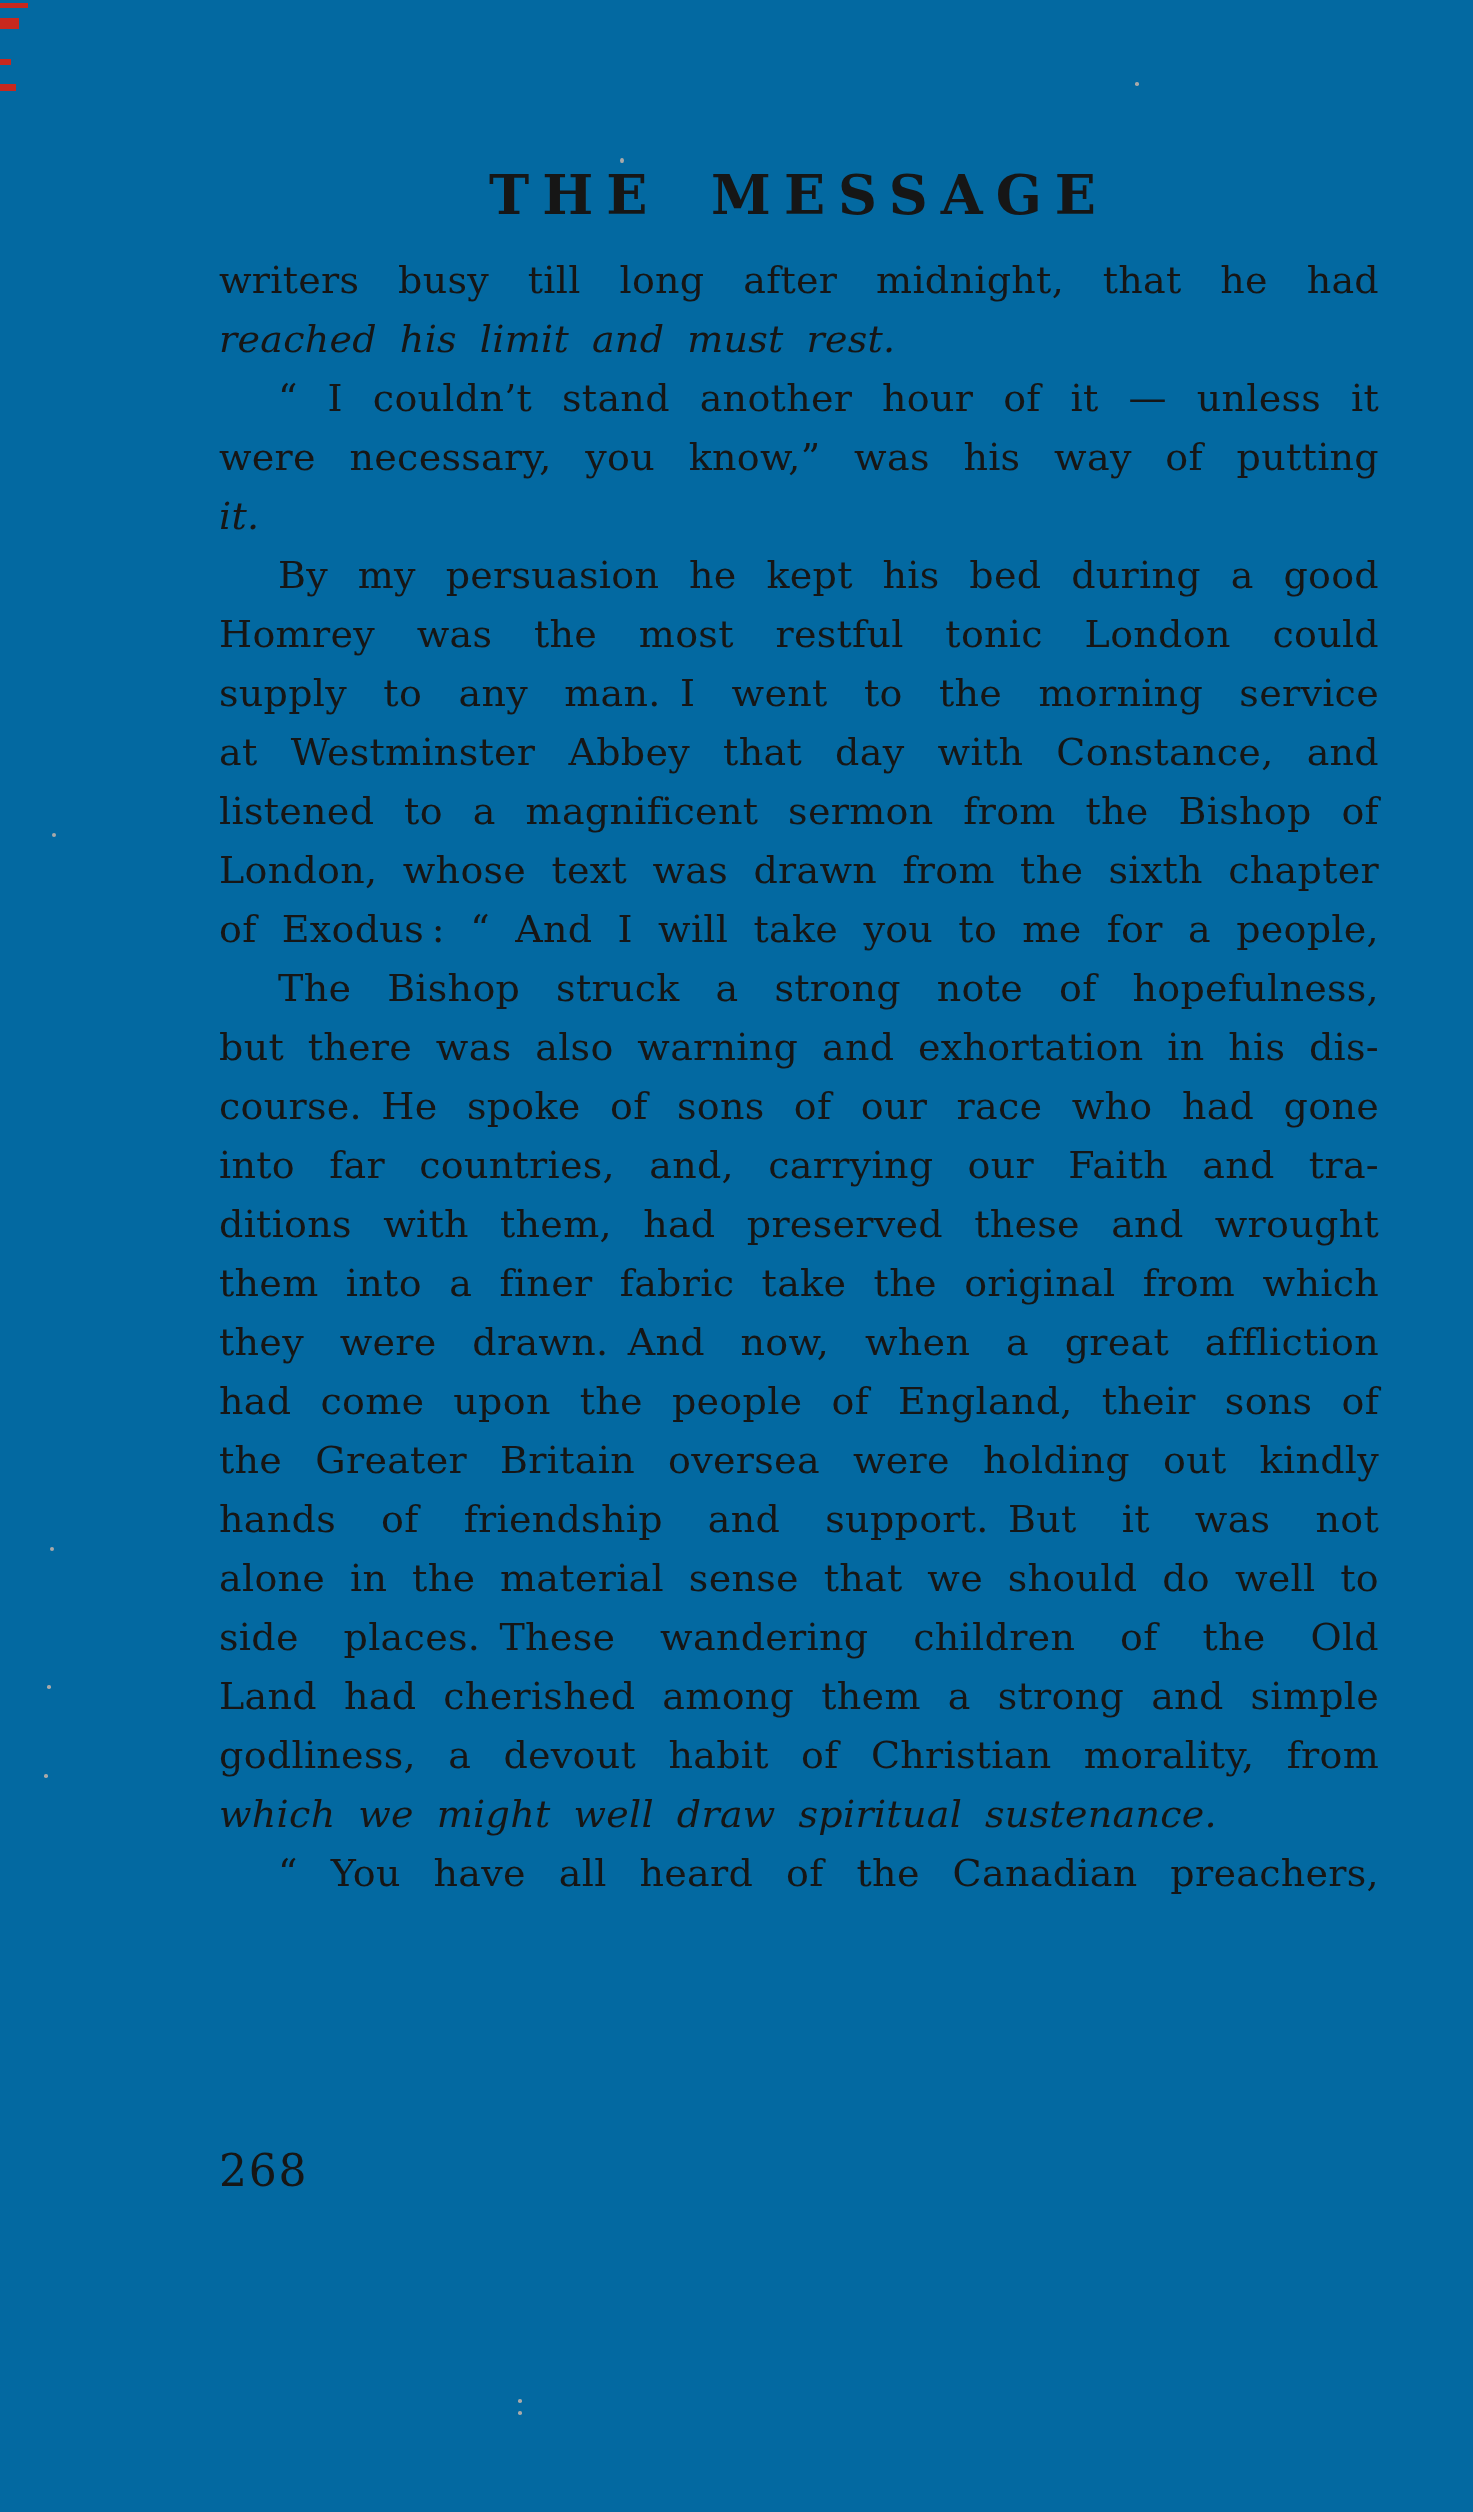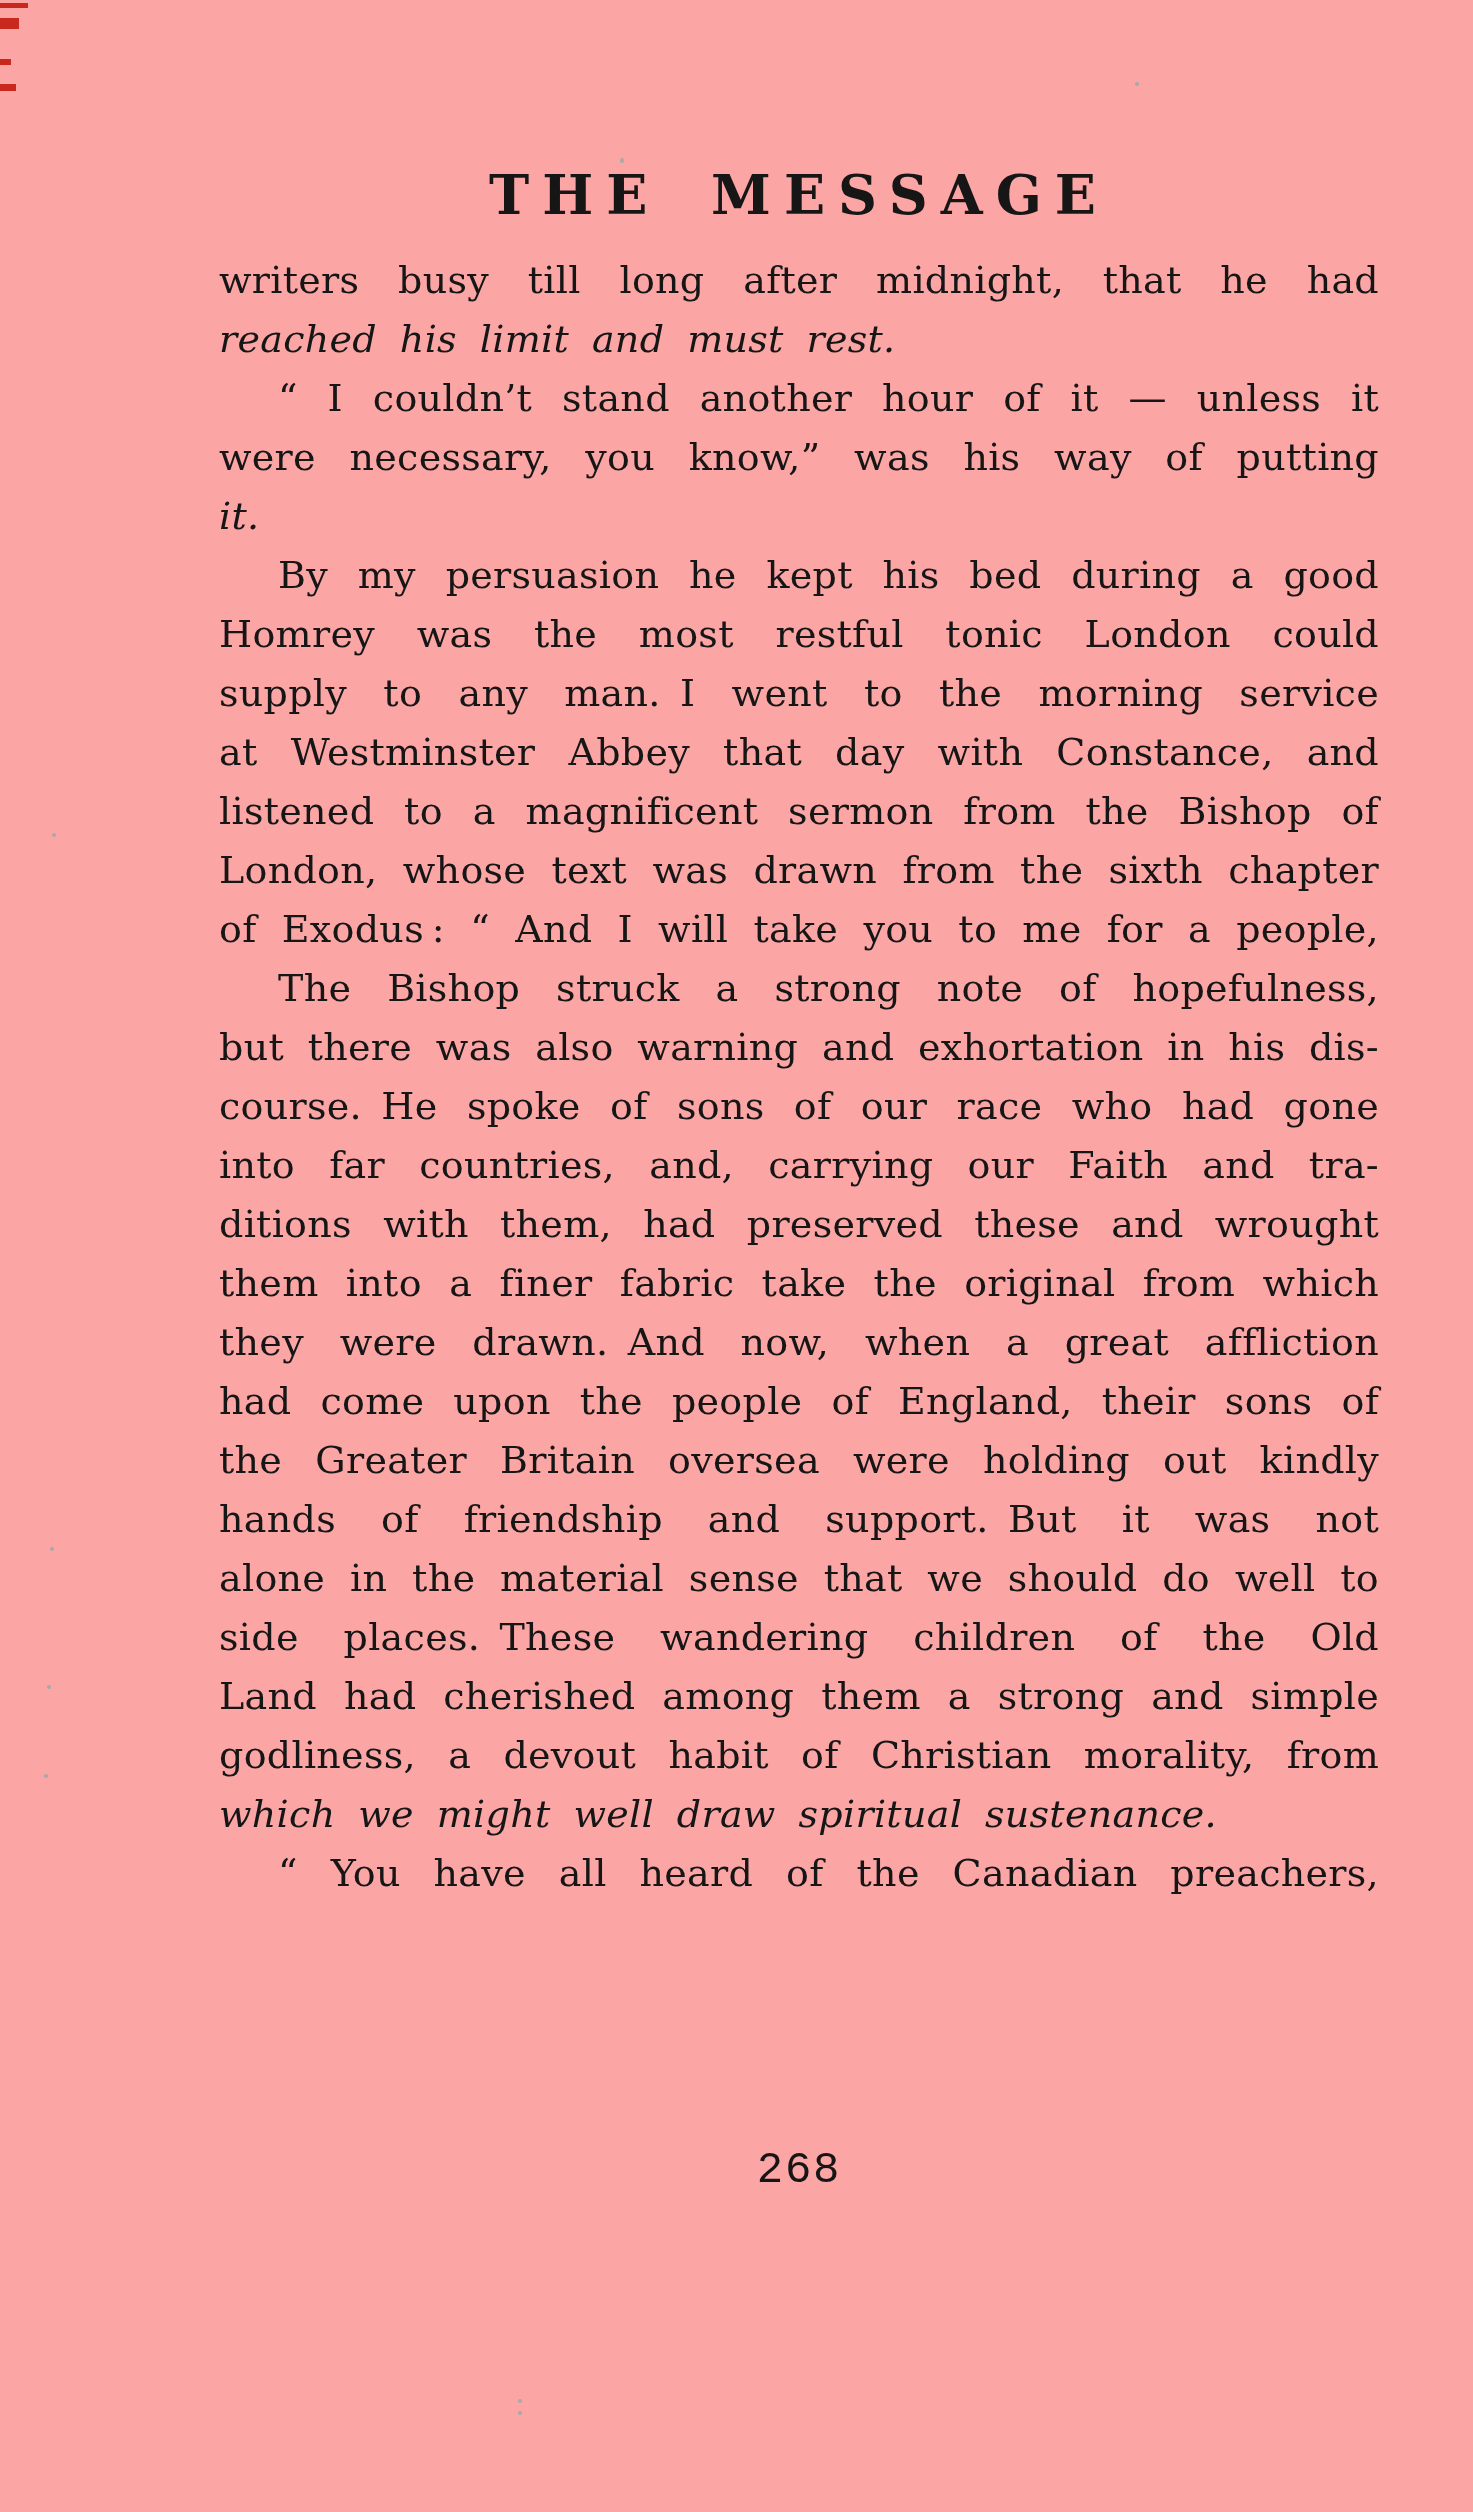--- a/index.html
+++ b/index.html
@@ -1,20 +1,20 @@
 <!DOCTYPE html>
 <html style="font-size:14px"><head>
 <meta charset="utf-8">
 <style>
   html, body { margin: 0; padding: 0; background: #ffffff; }
   .page {
     position: relative;
     width: 1473px;
     height: 2512px;
-    background: #fca5a5;
+    background: #0369a1;
     overflow: hidden;
     font-family: "DejaVu Serif", "Liberation Serif", serif;
     color: #161616;
   }
   .title {
     position: absolute;
     left: 219px;
     top: 163px;
     width: 1160px;
     text-align: center;
@@ -46,25 +46,23 @@
     font-style: italic;
   }
   .line.indent {
     text-indent: 59px;
   }
   .pagenum {
     position: absolute;
     left: 219px;
     top: 2145px;
     width: 1160px;
-    text-align: center;
     font-size: 44px;
     letter-spacing: 1.7px;
     color: #161616;
-    font-family: Liberation Mono, monospace;
   }
   .mark { position: absolute; }
   .mark.red { background: #c8281e; }
   .mark.speck { background: #a9a9a9; border-radius: 50%; }
 </style>
 </head>
 <body>
 
 <div class="page">
   <div class="title">THE MESSAGE</div>

